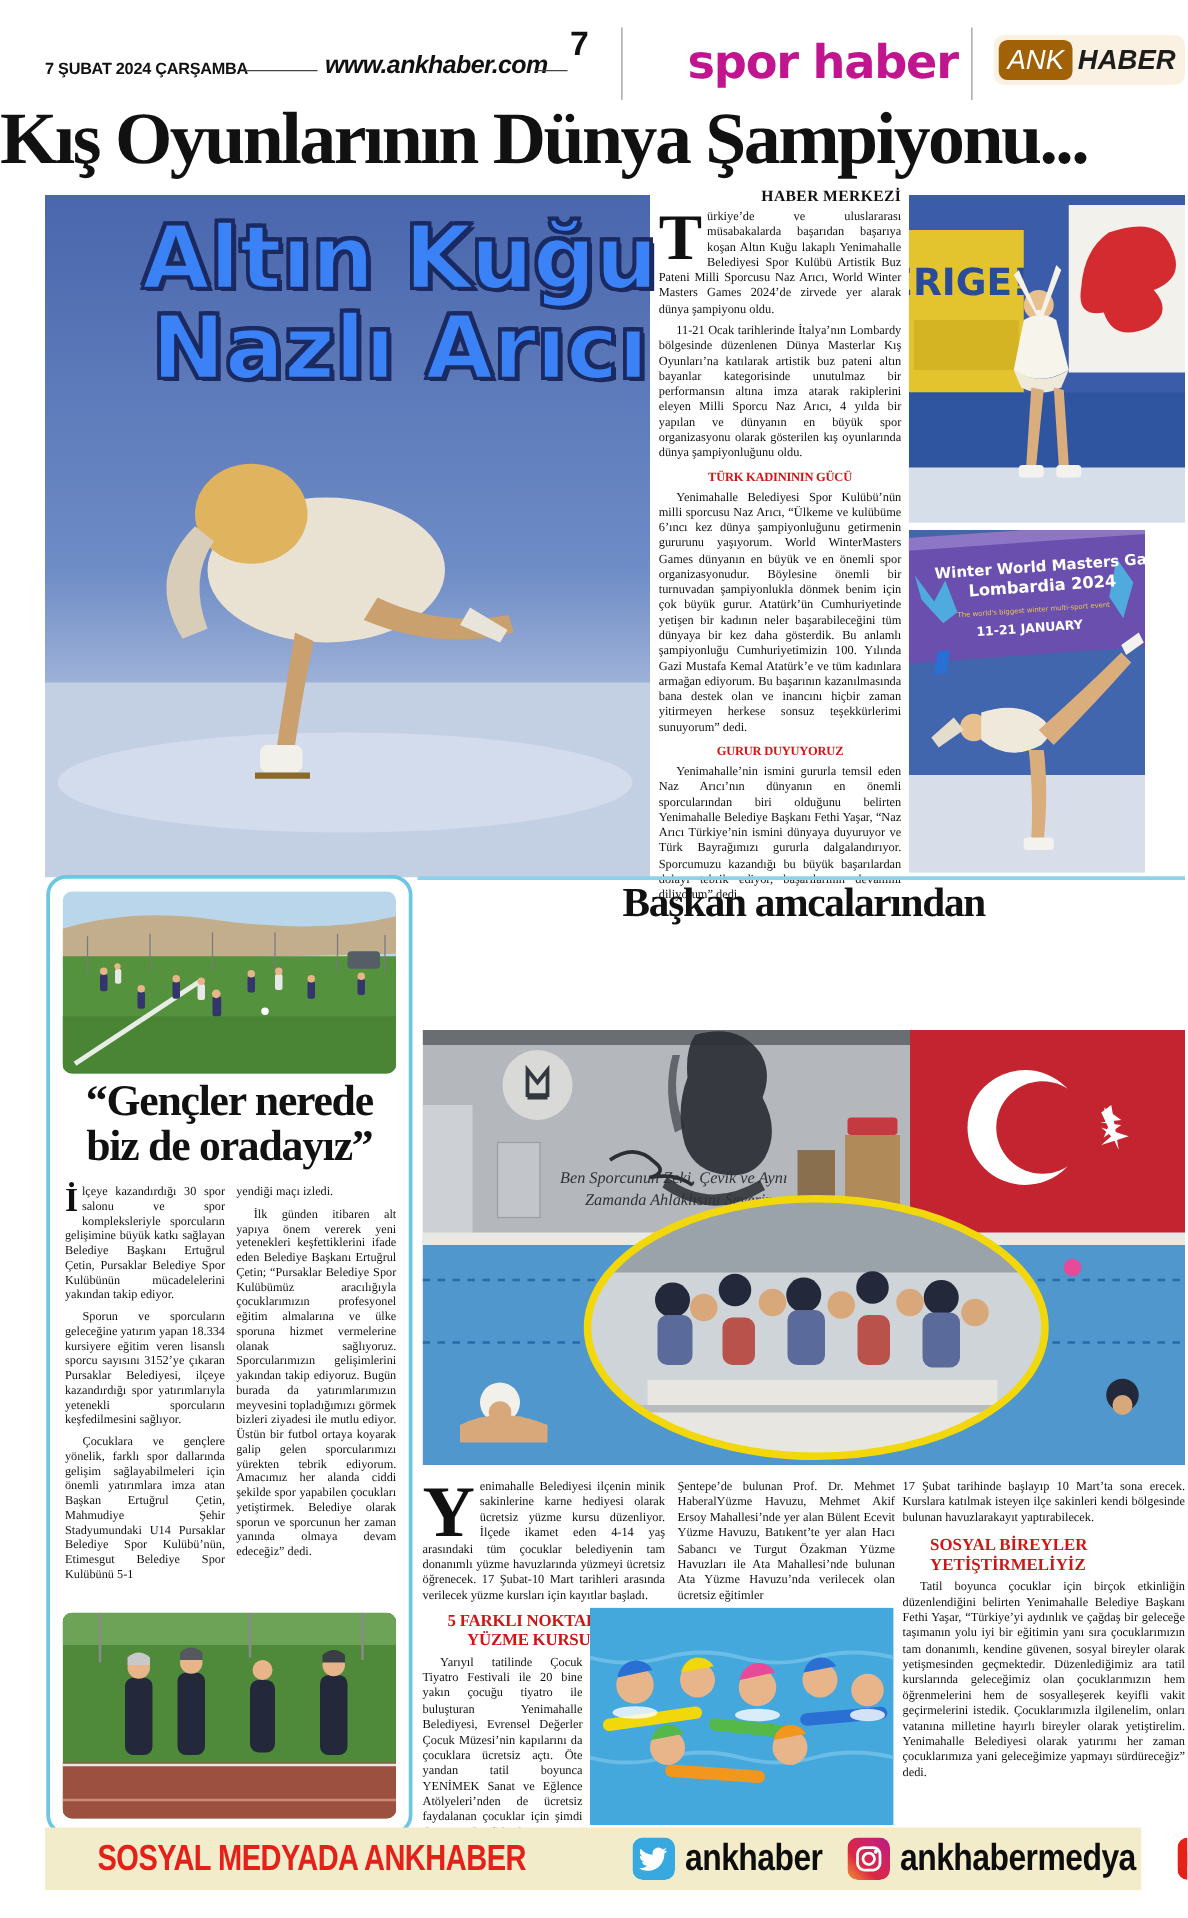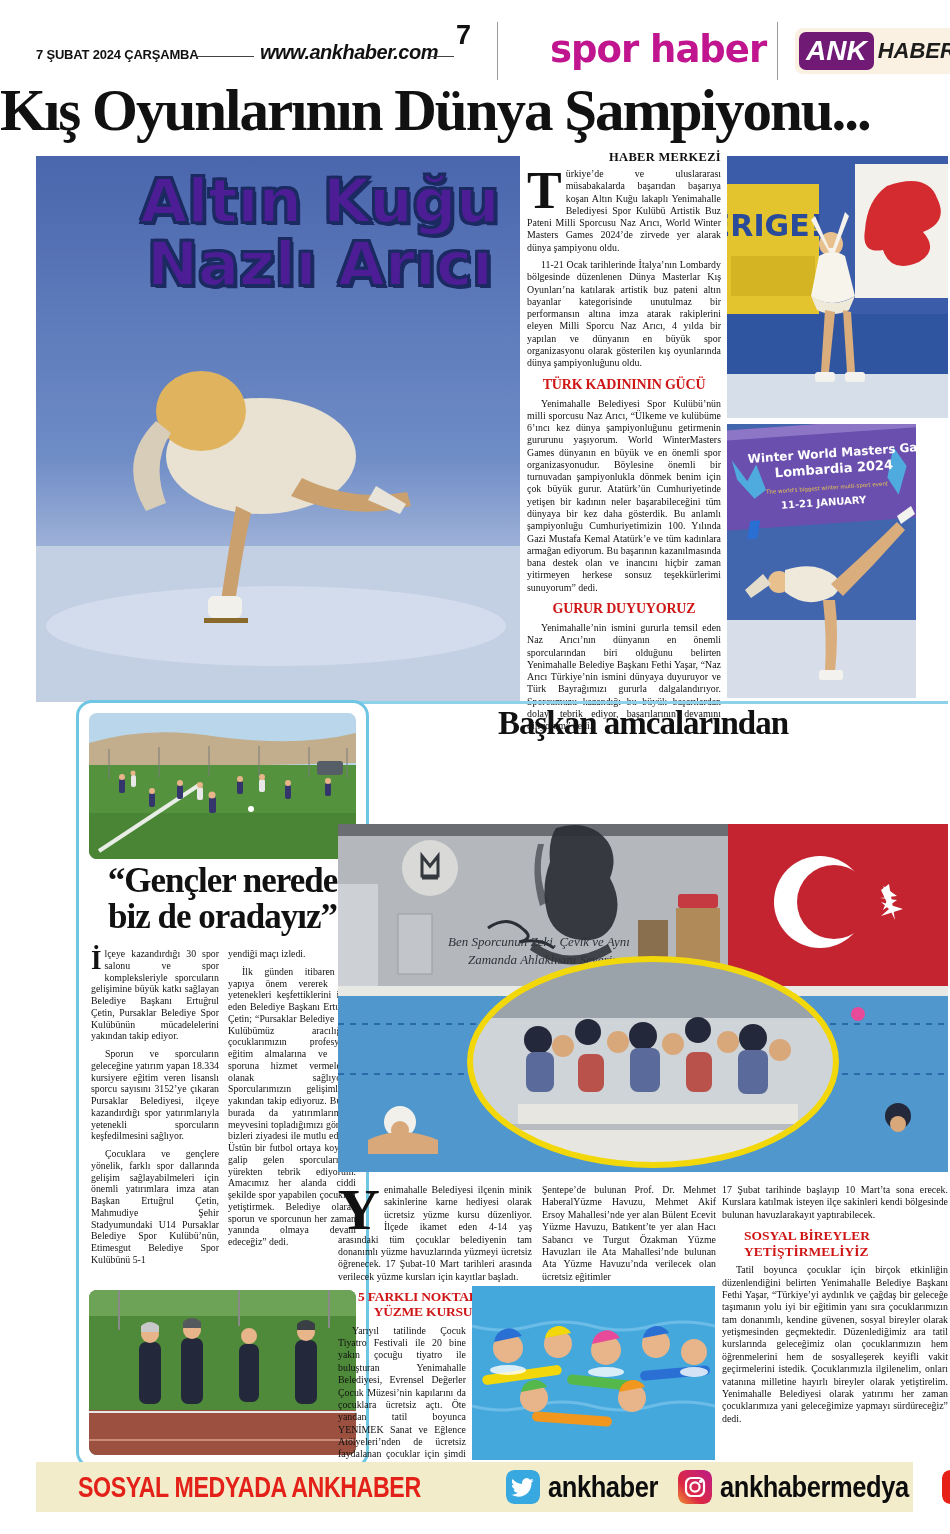--- a/index.html
+++ b/index.html
@@ -10,50 +10,50 @@
   .dsans{font-family:"DejaVu Sans",sans-serif;}
   .rule{background:#444;height:1px;}
   .vrule{background:#9a9a9a;width:1px;}
 
   
   .date{left:36px;top:47px;font-weight:bold;font-size:13px;letter-spacing:-0.2px;}
   .url{left:260px;top:41px;font-weight:bold;font-style:italic;font-size:20px;letter-spacing:-0.5px;}
   .pagenum{left:456px;top:20px;font-weight:bold;font-size:27px;}
   .kent{left:550px;top:28px;font-weight:bold;font-size:37px;color:#c0158e;letter-spacing:-1px;}
   .logo{left:795px;top:28px;display:flex;align-items:center;background:#fbf1e2;border-radius:8px;padding:4px 8px 4px 4px;}
-  .logo .ank{background:#701a75;color:#fff;border-radius:7px;padding:3px 7px;font-weight:bold;font-style:italic;font-size:28px;}
+  .logo .ank{background:#a16207;color:#fff;border-radius:7px;padding:3px 7px;font-weight:normal;font-style:italic;font-size:22px;}
   .logo .haber{color:#1d1d1b;font-weight:bold;font-style:italic;font-size:22px;margin-left:4px;}
 
   
   .mainhead{left:0;top:76px;width:778px;text-align:center;font-weight:bold;font-size:59px;
             letter-spacing:-2px;white-space:nowrap;}
 
   
   .photo{overflow:hidden;}
   .photo svg{display:block;}
 
   
-  .overlay{left:36px;top:170px;width:568px;text-align:center;font-weight:bold;font-size:61px;
-           line-height:1.03;color:#4c1d95;font-family:"DejaVu Sans",sans-serif;letter-spacing:0px;
+  .overlay{left:36px;top:170px;width:568px;text-align:center;font-weight:bold;font-size:70px;
+           line-height:1.03;color:#3b82f6;font-family:"DejaVu Sans",sans-serif;letter-spacing:0px;
            -webkit-text-stroke:2px #1c2a62;
            text-shadow:3px 3px 0 #1c2a62,-2px -2px 0 #1c2a62,2px -2px 0 #1c2a62,-2px 2px 0 #1c2a62;}
 
   
   .art1{left:527px;top:150px;width:194px;}
   .byline{font-weight:bold;font-size:12.5px;text-align:right;letter-spacing:.3px;margin-bottom:3px;}
   .art1 p{margin:0 0 5px 0;font-size:9.9px;line-height:1.24;text-align:justify;}
   .indent{text-indent:14px;}
   .dropcap{float:left;font-weight:bold;font-size:52px;line-height:.82;padding:2px 4px 0 0;}
-  .subhead{color:#cf1616;font-weight:bold;font-size:14px;text-align:center;margin:7px 0 5px 0;letter-spacing:-.2px;}
+  .subhead{color:#cf1616;font-weight:bold;font-size:10px;text-align:center;margin:7px 0 5px 0;letter-spacing:-.2px;}
 
   
   .bluediv{left:334px;top:701px;width:614px;height:3px;background:#8ed2ea;}
 
   
-  .cyanbox{left:37px;top:700px;width:287px;height:762px;border:3px solid #6fc6e2;border-radius:16px;background:#fff;margin-left:39px;}
+  .cyanbox{left:37px;top:700px;width:287px;height:762px;border:3px solid #6fc6e2;border-radius:16px;background:#fff;}
   .ghead{left:0;top:160px;width:287px;text-align:center;font-weight:bold;font-size:35px;line-height:1.02;letter-spacing:-1px;}
   .gcols{left:12px;top:245px;width:265px;display:flex;gap:9px;}
   .gcol{width:128px;}
   .gcol p{margin:0 0 6px 0;font-size:9.8px;line-height:1.2;text-align:justify;}
   .dropcap2{float:left;font-weight:bold;font-size:27px;line-height:.85;padding:1px 3px 0 0;}
 
   
   .yhead{left:338px;top:706px;width:610px;text-align:center;font-weight:bold;font-size:33px;line-height:1.04;letter-spacing:-1px;font-family:Liberation Serif, serif;}
   .ycol p{margin:0 0 5px 0;font-size:9.9px;line-height:1.25;text-align:justify;}
   .ycol .subhead{font-size:13.5px;line-height:1.1;}

